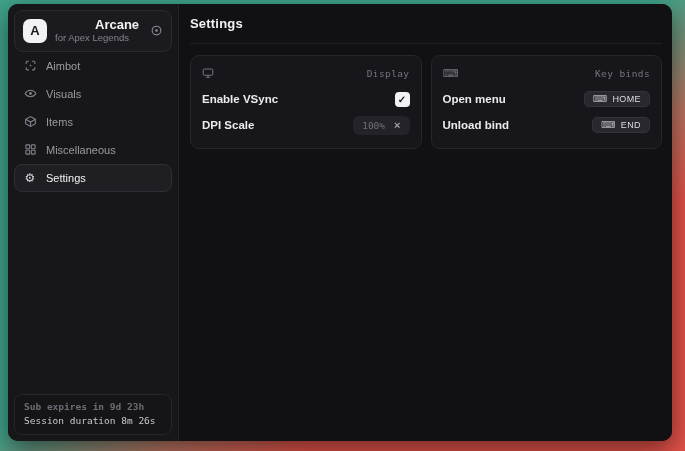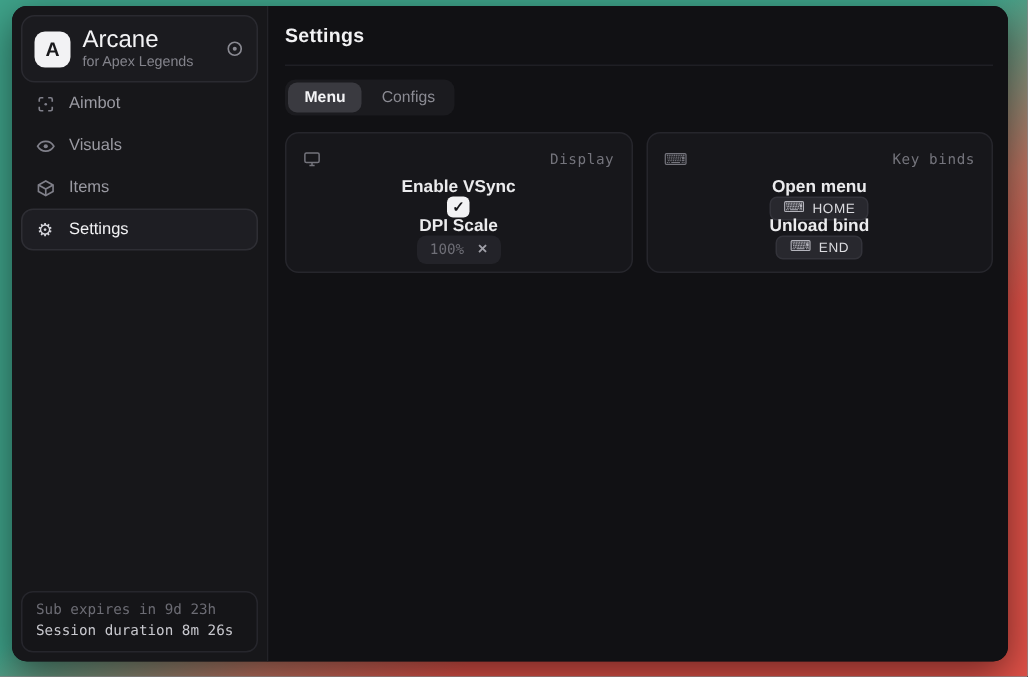--- a/index.html
+++ b/index.html
@@ -33,21 +33,21 @@
     display:flex;align-items:center;gap:8px;
     background:#1b1b1f;border:1px solid #2a2a30;border-radius:9px;
     padding:7px 8px;
   }
   .logo-tile{
     width:24px;height:24px;background:#f2f2f4;border-radius:7px;
     color:#19191c;display:flex;align-items:center;justify-content:center;
     font-weight:bold;font-size:13px;flex:0 0 auto;
   }
   .logo-text{display:flex;flex-direction:column;gap:1px;min-width:0;}
-  .logo-title{font-size:16px;font-weight:400;color:#f2f2f4;line-height:1.1;}
+  .logo-title{font-size:13px;font-weight:700;color:#f2f2f4;line-height:1.1;margin-left:40px;}
   .logo-sub{font-size:9.5px;color:#84848c;line-height:1.1;white-space:nowrap;}
   .logo-action{margin-left:auto;color:#8a8a92;display:flex;align-items:center;}
 
   .category{font-size:10px;color:#64646c;margin:14px 0 5px 9px;}
 
   .nav{display:flex;flex-direction:column;}
   .nav-item{
     display:flex;align-items:center;gap:9px;height:28px;padding:0 8px;
     border-radius:8px;font-size:11px;color:#9a9aa2;border:1px solid transparent;
     cursor:default;
@@ -55,21 +55,21 @@
   .nav-item .nav-icon{color:#80808a;display:flex;align-items:center;width:14px;justify-content:center;}
   .nav-item.selected{background:#1e1e23;border-color:#2e2e34;color:#f2f2f4;}
   .nav-item.selected .nav-icon{color:#d6d6dc;}
   .glyph{font-family:"DejaVu Sans",sans-serif;font-size:12px;line-height:1;}
 
   .status-card{
     margin-top:auto;border:1px solid #26262c;border-radius:8px;
     padding:5px 9px 6px;background:#151518;
     font-family:"DejaVu Sans Mono",monospace;font-size:9.5px;line-height:1.5;
   }
-  .status-line1{color:#6c6c74;}
+  .status-line1{color:#6c6c74;font-weight:bold;}
   .status-line2{color:#c8c8ce;}
 
   
   .main{flex:1;display:flex;flex-direction:column;padding:0 10px 0 11px;min-width:0;background:#111114;}
   .main-header{height:40px;display:flex;align-items:center;border-bottom:1px solid #1f1f24;}
   .page-title{font-size:13px;font-weight:700;color:#f2f2f4;letter-spacing:.2px;}
 
   .tabs{
     margin-top:9px;display:inline-flex;align-self:flex-start;
     background:#1b1b1f;border-radius:7px;padding:2px;gap:2px;
@@ -81,21 +81,21 @@
   .card{
     flex:1;background:#17171b;border:1px solid #26262c;border-radius:9px;
     padding:9px 11px 10px;min-width:0;
   }
   .card-header{
     display:flex;align-items:center;gap:7px;color:#74747c;
     font-family:"DejaVu Sans Mono",monospace;font-size:9.5px;letter-spacing:.4px;
     margin-bottom:5px;height:16px;justify-content:space-between;
   }
   .card-header .glyph{font-size:11px;}
-  .row{display:flex;align-items:center;justify-content:space-between;height:26px;flex-direction:column;}
+  .row{display:flex;align-items:center;justify-content:space-between;height:26px;}
   .row-label{font-size:11.5px;font-weight:600;color:#ebebed;}
 
   .checkbox{
     width:15px;height:15px;background:#f2f2f4;border-radius:4px;
     display:flex;align-items:center;justify-content:center;
     color:#141417;font-size:10px;font-weight:700;cursor:default;
   }
   .dpi-input{
     display:flex;align-items:flex-end;gap:9px;background:#232329;
     border-radius:6px;padding:4px 9px;cursor:default;
@@ -161,20 +161,31 @@
       <div class="nav-item">
         <span class="nav-icon">
           <svg width="13" height="13" viewBox="0 0 24 24" fill="none" stroke="currentColor" stroke-width="2">
             <path d="M21 8l-9-5-9 5v8l9 5 9-5V8z"></path>
             <path d="M3 8l9 5 9-5M12 13v8"></path>
           </svg>
         </span>
         <span>Items</span>
       </div>
 
+      <div class="nav-item">
+        <span class="nav-icon">
+          <svg width="13" height="13" viewBox="0 0 24 24" fill="none" stroke="currentColor" stroke-width="2">
+            <rect x="3.5" y="3.5" width="7" height="7" rx="1.2"></rect>
+            <rect x="13.5" y="3.5" width="7" height="7" rx="1.2"></rect>
+            <rect x="3.5" y="13.5" width="7" height="7" rx="1.2"></rect>
+            <rect x="13.5" y="13.5" width="7" height="7" rx="1.2"></rect>
+          </svg>
+        </span>
+        <span>Miscellaneous</span>
+      </div>
 
       <div class="nav-item selected">
         <span class="nav-icon">
           <span class="glyph">⚙</span>
         </span>
         <span>Settings</span>
       </div>
 
     </div>
 
@@ -184,24 +195,20 @@
     </div>
 
   </div>
 
   <div class="main">
 
     <div class="main-header">
       <span class="page-title">Settings</span>
     </div>
 
-    <div class="tabs">
-      <div class="tab selected">Menu</div>
-      <div class="tab">Configs</div>
-    </div>
 
     <div class="cards">
 
       <div class="card">
         <div class="card-header">
           <span>
             <svg width="12" height="12" viewBox="0 0 24 24" fill="none" stroke="currentColor" stroke-width="2">
               <rect x="2.5" y="4" width="19" height="12.5" rx="2"></rect>
               <path d="M8.5 20.5h7M12 16.5v4"></path>
             </svg>

